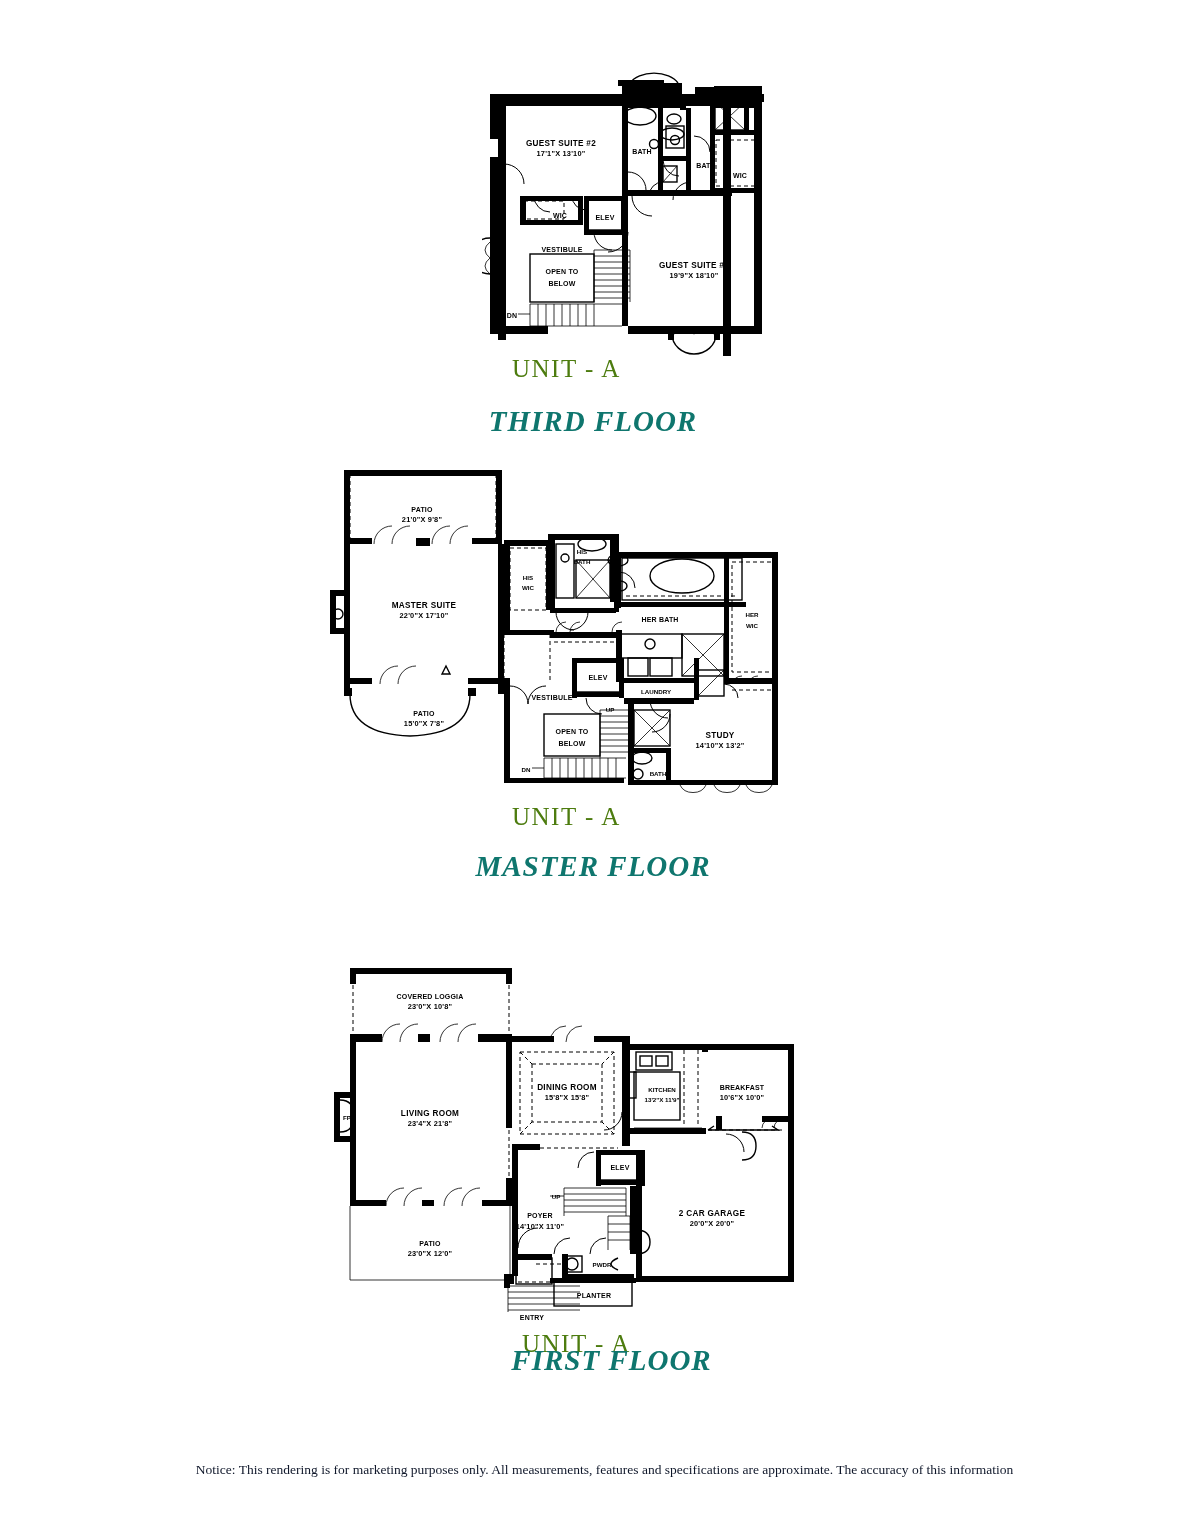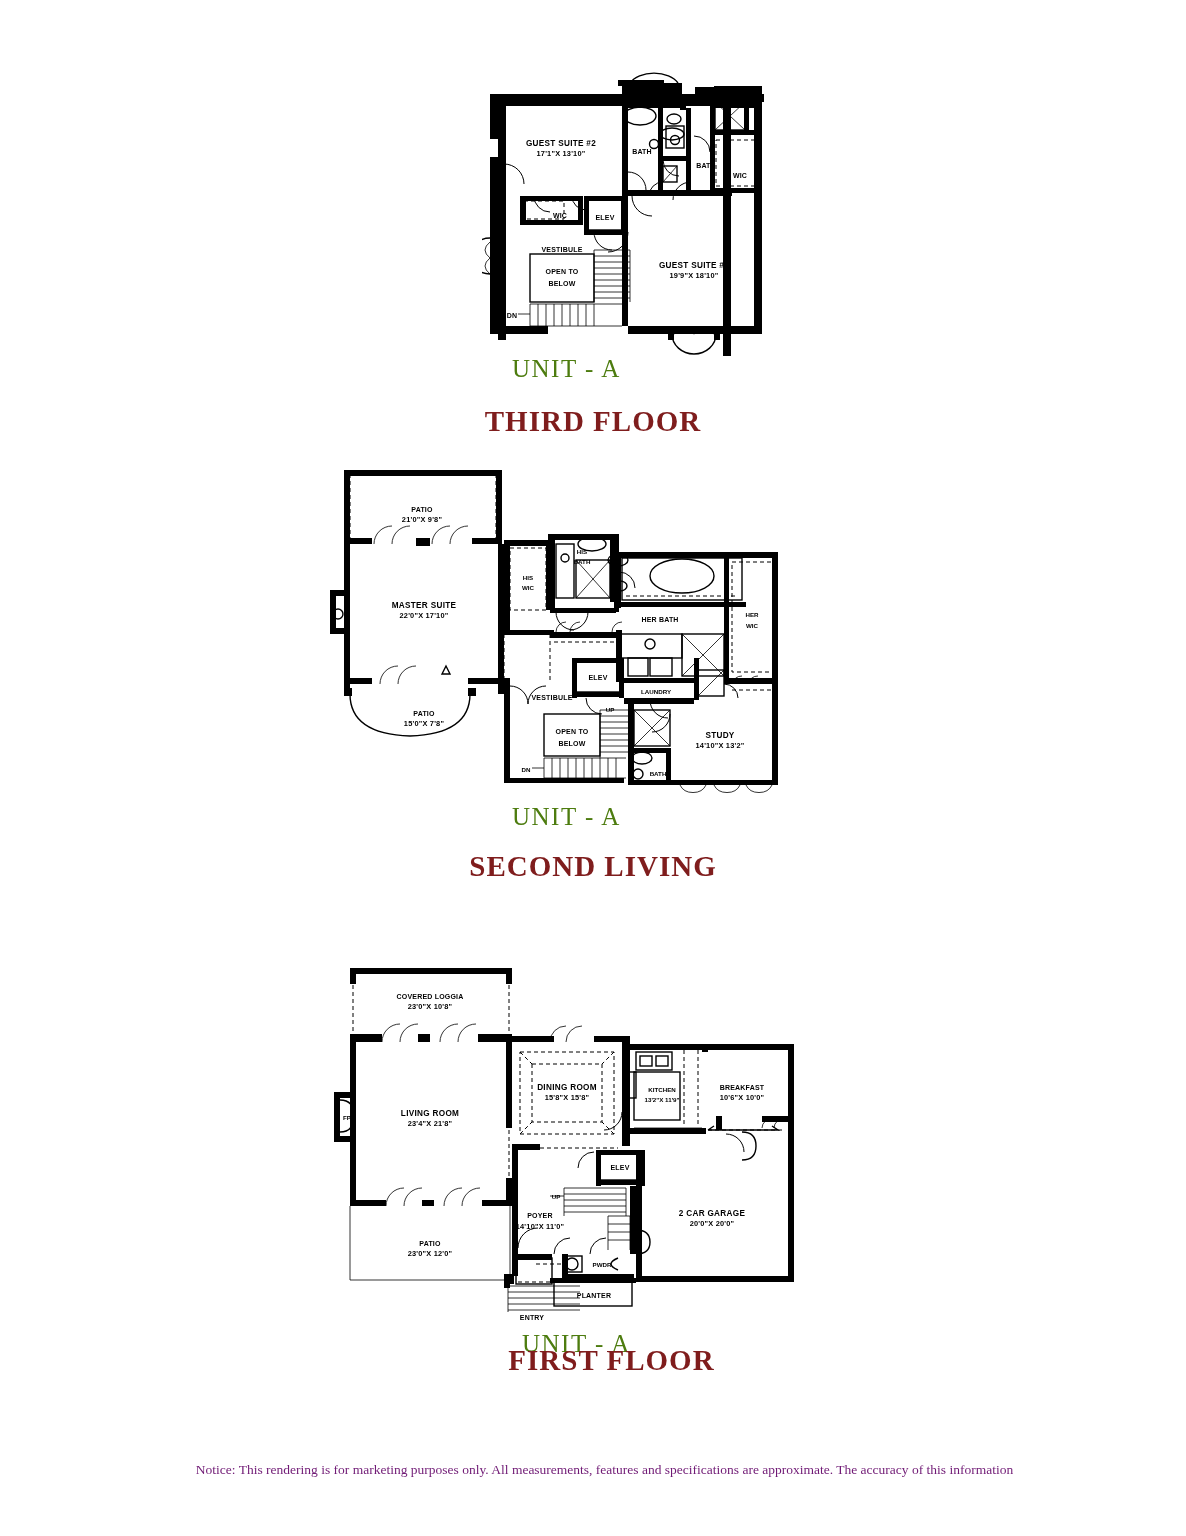--- a/index.html
+++ b/index.html
@@ -11,28 +11,29 @@
   .page{position:relative;width:1186px;height:1536px;}
   .plan-block{position:absolute;}
   .floor-svg{display:block;}
   .unit-label{
     font-family:"Liberation Serif", serif;
     font-size:25px;font-weight:400;letter-spacing:1.5px;color:#4d7c0f;
     text-align:left;
   }
   .floor-title{
     font-family:"Liberation Serif", serif;
-    font-size:29px;font-weight:700;letter-spacing:1px;color:#7f1d1d;
+    font-size:29px;font-weight:700;letter-spacing:1px;color:#0f766e;
     text-align:center;
+    font-style:italic;
   }
   .notice{
     position:absolute;left:0;right:0;top:1460px;
     text-align:center;
     font-family:"Liberation Serif", serif;
-    font-size:13.5px;line-height:19px;color:#701a75;margin-left:23px;
+    font-size:13.5px;line-height:19px;color:#0f172a;margin-left:23px;
   }
   .notice span{display:block;}
   svg text{font-family:"Liberation Sans", sans-serif;fill:#000;}
   .rmname{font-size:8.2px;font-weight:700;letter-spacing:.3px;}
   .rmdim{font-size:7.4px;font-weight:700;letter-spacing:.2px;}
   .rmsmall{font-size:7px;font-weight:700;letter-spacing:.2px;}
   .rmtiny{font-size:6.2px;font-weight:700;}
   .wall{fill:#000;}
   .thin{stroke:#000;stroke-width:1;fill:none;}
   .thin2{stroke:#000;stroke-width:1.4;fill:none;}
@@ -347,21 +348,21 @@
       <text class="rmsmall" x="252" y="272" text-anchor="middle">OPEN TO</text>
       <text class="rmsmall" x="252" y="284" text-anchor="middle">BELOW</text>
       <text class="rmtiny" x="206" y="310" text-anchor="middle">DN</text>
       <text class="rmname" x="400" y="276" text-anchor="middle">STUDY</text>
       <text class="rmdim" x="400" y="286" text-anchor="middle">14'10"X 13'2"</text>
       <text class="rmtiny" x="338" y="314" text-anchor="middle">BATH</text>
     </svg>
   </div>
 
   <div class="unit-label" style="position:absolute;left:512px;top:803px;">UNIT - A</div>
-  <div class="floor-title" style="position:absolute;left:0;right:0;top:850px;">SECOND LIVING</div>
+  <div class="floor-title" style="position:absolute;left:0;right:0;top:850px;">MASTER FLOOR</div>
 
   <div class="plan-block" style="left:322px;top:952px;">
     <svg class="floor-svg" width="480" height="370" viewBox="0 0 480 370">
       <g>
 
         <rect class="wall" x="28" y="16" width="160" height="6"></rect>
         <path class="dash" d="M30,20 h156"></path>
         <rect class="wall" x="28" y="16" width="6" height="16"></rect>
         <rect class="wall" x="184" y="16" width="6" height="16"></rect>
         <path class="dash" d="M31,26 v62 M187,26 v62"></path>

